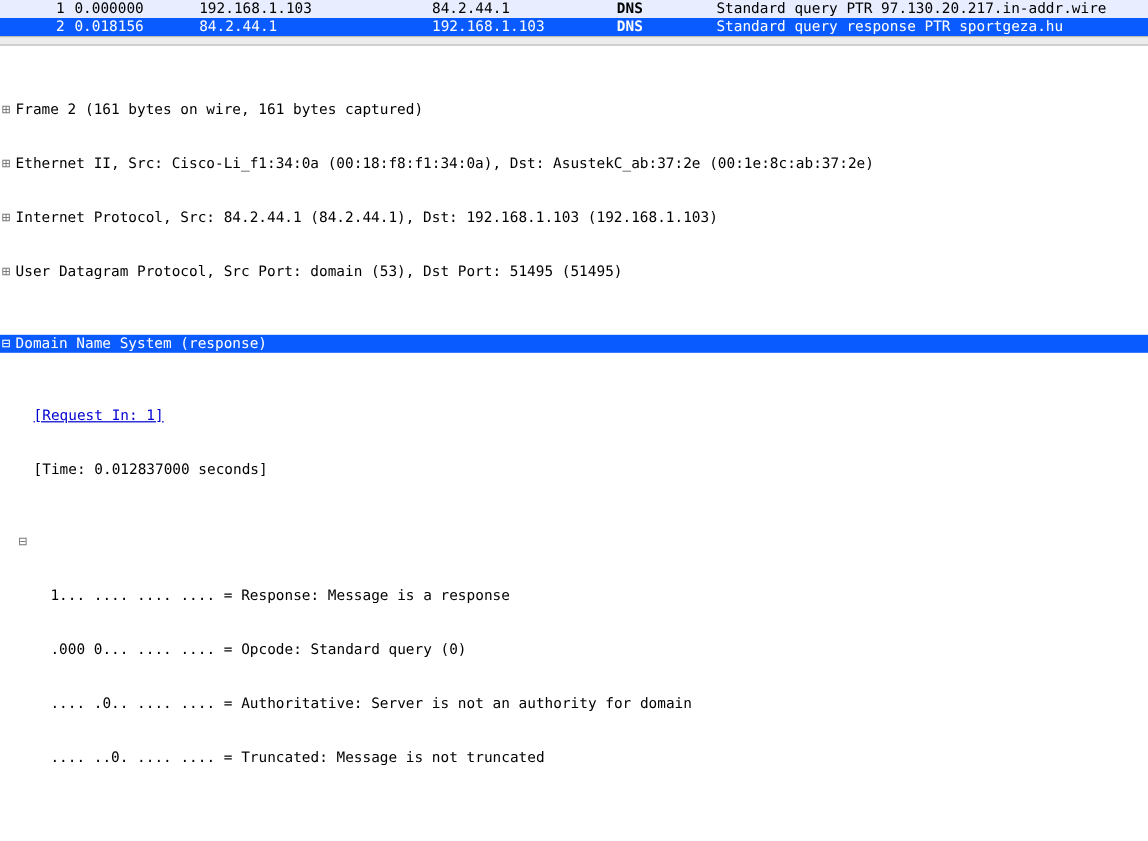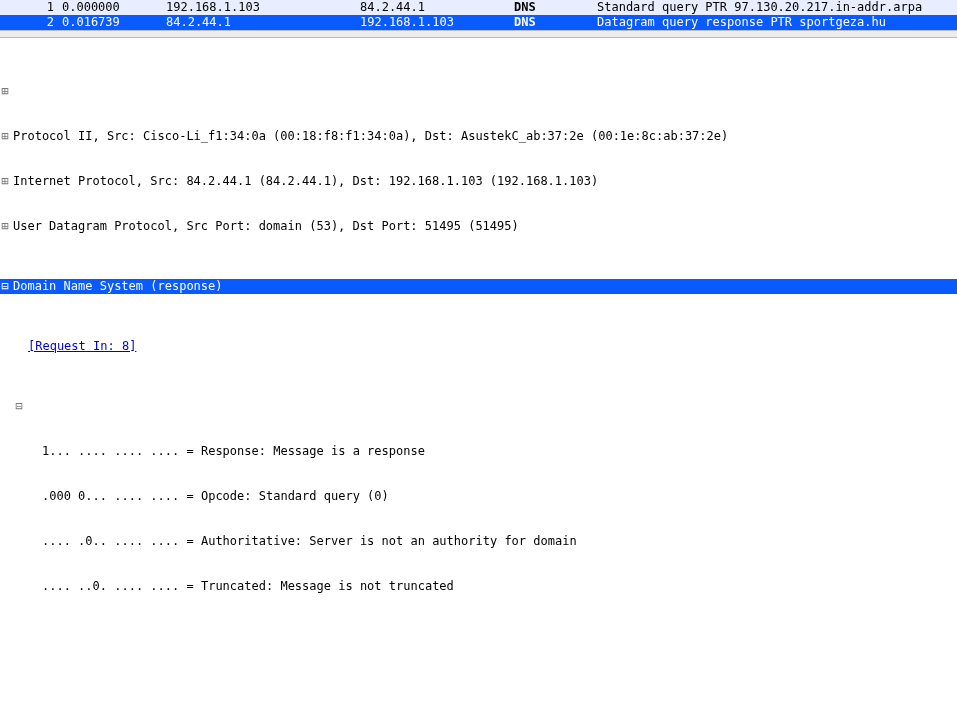--- a/index.html
+++ b/index.html
@@ -70,59 +70,63 @@
 </head>
 <body>
 
 <div class="packet-list">
   <div class="packet-row row-light">
     <span class="pl-num">1</span>
     <span class="pl-time">0.000000</span>
     <span class="pl-src">192.168.1.103</span>
     <span class="pl-dst">84.2.44.1</span>
     <span class="pl-proto">DNS</span>
-    <span class="pl-info">Standard query PTR 97.130.20.217.in-addr.arpa</span>
+    <span class="pl-info">Standard query PTR 97.130.20.217.in-addr.wire</span>
   </div>
   <div class="packet-row row-selected">
     <span class="pl-num">2</span>
-    <span class="pl-time">0.016739</span>
+    <span class="pl-time">0.018156</span>
     <span class="pl-src">84.2.44.1</span>
     <span class="pl-dst">192.168.1.103</span>
     <span class="pl-proto">DNS</span>
-    <span class="pl-info">Datagram query response PTR sportgeza.hu</span>
+    <span class="pl-info">Standard query response PTR sportgeza.hu</span>
   </div>
 </div>
 
 <div class="divider"></div>
 
 <div class="tree">
 
   <div class="tree-line indent0">
     <span class="toggle">⊞</span>
+    <span>Frame 2 (161 bytes on wire, 161 bytes captured)</span>
   </div>
   <div class="tree-line indent0">
     <span class="toggle">⊞</span>
-    <span>Protocol II, Src: Cisco-Li_f1:34:0a (00:18:f8:f1:34:0a), Dst: AsustekC_ab:37:2e (00:1e:8c:ab:37:2e)</span>
+    <span>Ethernet II, Src: Cisco-Li_f1:34:0a (00:18:f8:f1:34:0a), Dst: AsustekC_ab:37:2e (00:1e:8c:ab:37:2e)</span>
   </div>
   <div class="tree-line indent0">
     <span class="toggle">⊞</span>
     <span>Internet Protocol, Src: 84.2.44.1 (84.2.44.1), Dst: 192.168.1.103 (192.168.1.103)</span>
   </div>
   <div class="tree-line indent0">
     <span class="toggle">⊞</span>
     <span>User Datagram Protocol, Src Port: domain (53), Dst Port: 51495 (51495)</span>
   </div>
 
   <div class="tree-line indent0 selected">
     <span class="toggle">⊟</span>
     <span>Domain Name System (response)</span>
   </div>
 
   <div class="tree-line indent2">
-    <span class="link">[Request In: 8]</span>
+    <span class="link">[Request In: 1]</span>
+  </div>
+  <div class="tree-line indent2">
+    <span>[Time: 0.012837000 seconds]</span>
   </div>
 
   <div class="tree-line indent1">
     <span class="toggle">⊟</span>
   </div>
   <div class="tree-line indent3"><span>1... .... .... .... = Response: Message is a response</span></div>
   <div class="tree-line indent3"><span>.000 0... .... .... = Opcode: Standard query (0)</span></div>
   <div class="tree-line indent3"><span>.... .0.. .... .... = Authoritative: Server is not an authority for domain</span></div>
   <div class="tree-line indent3"><span>.... ..0. .... .... = Truncated: Message is not truncated</span></div>
   

